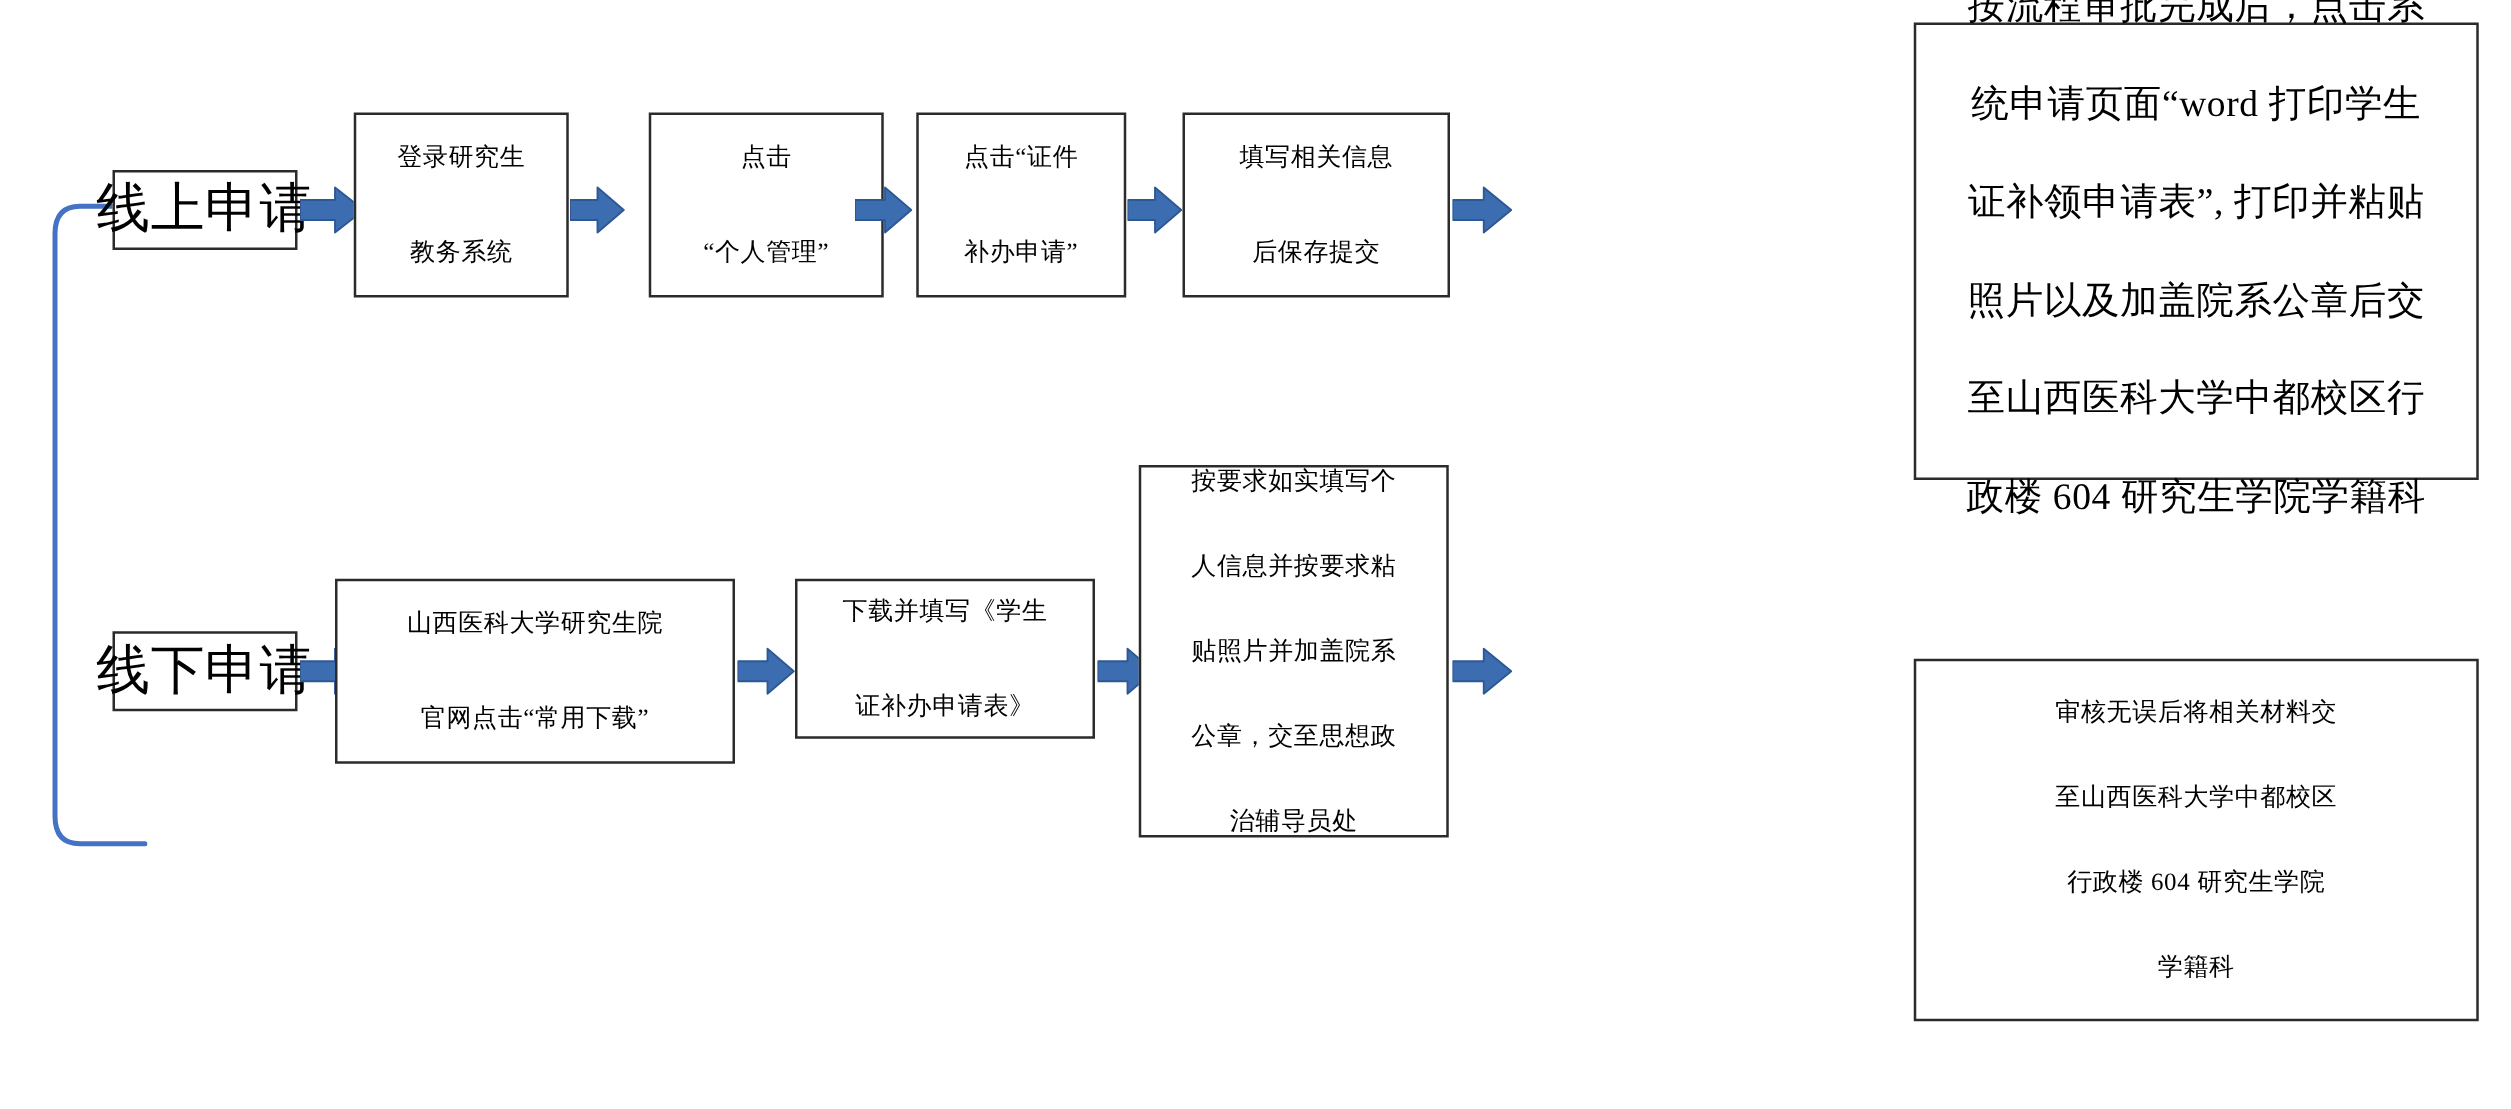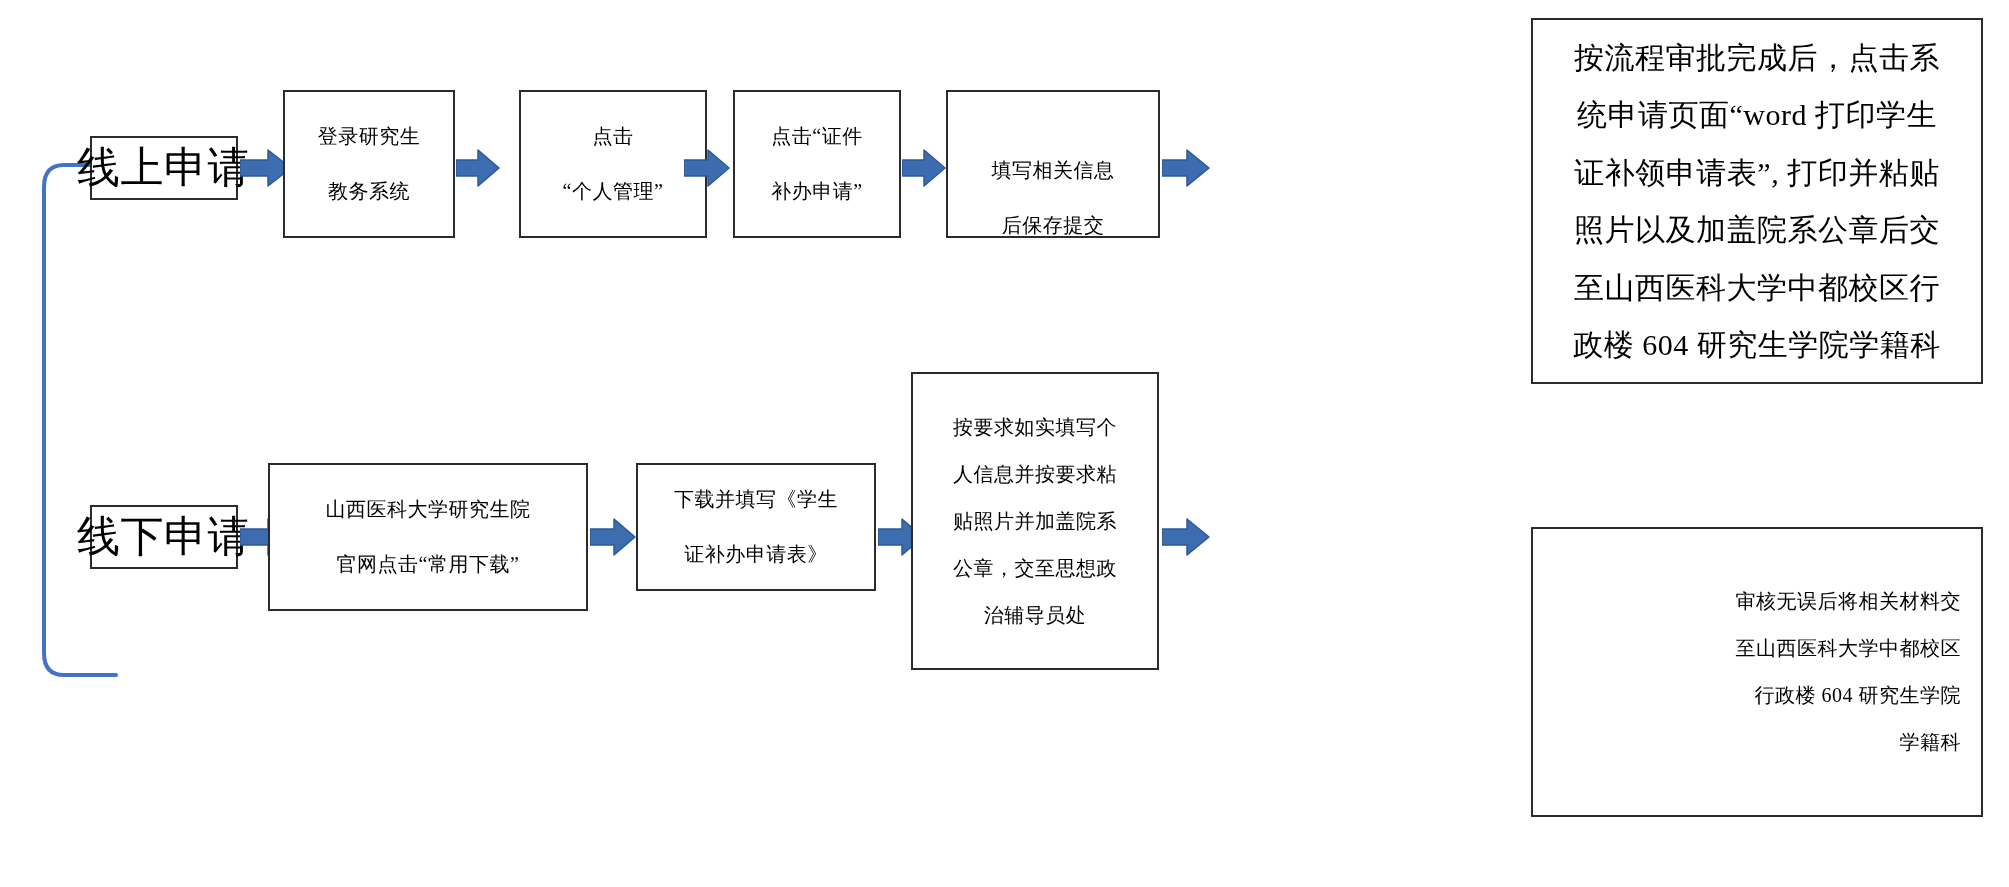--- a/index.html
+++ b/index.html
@@ -23,20 +23,21 @@
     box-sizing: border-box;
     border: 2px solid #2b2b2b;
     background: #ffffff;
     display: flex;
     flex-direction: column;
     align-items: center;
     justify-content: center;
     text-align: center;
     color: #000000;
     letter-spacing: 0.5px;
+    gap: 21px;
   }
   .node .line {
     display: block;
     white-space: nowrap;
   }
   
   .t-lg   { font-size: 43px; line-height: 1.05; }
   .t-md   { font-size: 20px; line-height: 1.05; }
   .t-sm   { font-size: 30px; line-height: 1.05; }
 
@@ -102,21 +103,21 @@
     <span class="line">点击“证件</span>
     <span class="line">补办申请”</span>
   </div>
 
   <div class="arrow" style="left:902px; top:148px; width:44px; height:40px;">
     <svg width="44" height="40" viewBox="0 0 44 40">
       <path d="M 0 12 L 22 12 L 22 2 L 43 20 L 22 38 L 22 28 L 0 28 Z" fill="#3C6DB0" stroke="#2E5894" stroke-width="1.5" stroke-linejoin="round"></path>
     </svg>
   </div>
 
-  <div class="node t-md gap-lg" style="left:946px; top:90px; width:214px; height:148px;justify-content:flex-end;">
+  <div class="node t-md gap-lg" style="left:946px; top:90px; width:214px; height:148px;">
     <span class="line">填写相关信息</span>
     <span class="line">后保存提交</span>
   </div>
 
   <div class="arrow" style="left:1162px; top:148px; width:48px; height:40px;">
     <svg width="48" height="40" viewBox="0 0 48 40">
       <path d="M 0 12 L 25 12 L 25 2 L 47 20 L 25 38 L 25 28 L 0 28 Z" fill="#3C6DB0" stroke="#2E5894" stroke-width="1.5" stroke-linejoin="round"></path>
     </svg>
   </div>
 
@@ -168,20 +169,20 @@
     <span class="line">公章，交至思想政</span>
     <span class="line">治辅导员处</span>
   </div>
 
   <div class="arrow" style="left:1162px; top:517px; width:48px; height:40px;">
     <svg width="48" height="40" viewBox="0 0 48 40">
       <path d="M 0 12 L 25 12 L 25 2 L 47 20 L 25 38 L 25 28 L 0 28 Z" fill="#3C6DB0" stroke="#2E5894" stroke-width="1.5" stroke-linejoin="round"></path>
     </svg>
   </div>
 
-  <div class="node t-md gap-sm" style="left:1531px; top:527px; width:452px; height:290px; padding:0 20px;align-items:flex-end;">
+  <div class="node t-md gap-sm" style="left:1531px; top:527px; width:452px; height:290px; padding:0 20px;">
     <span class="line">审核无误后将相关材料交</span>
     <span class="line">至山西医科大学中都校区</span>
     <span class="line">行政楼 604 研究生学院</span>
     <span class="line">学籍科</span>
   </div>
 
 </div>
 
 </body></html>

